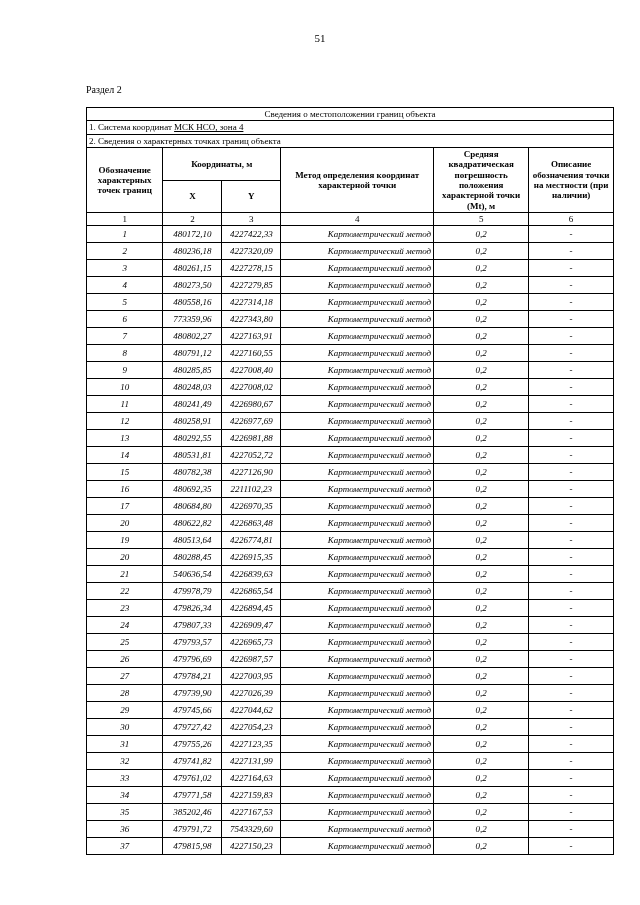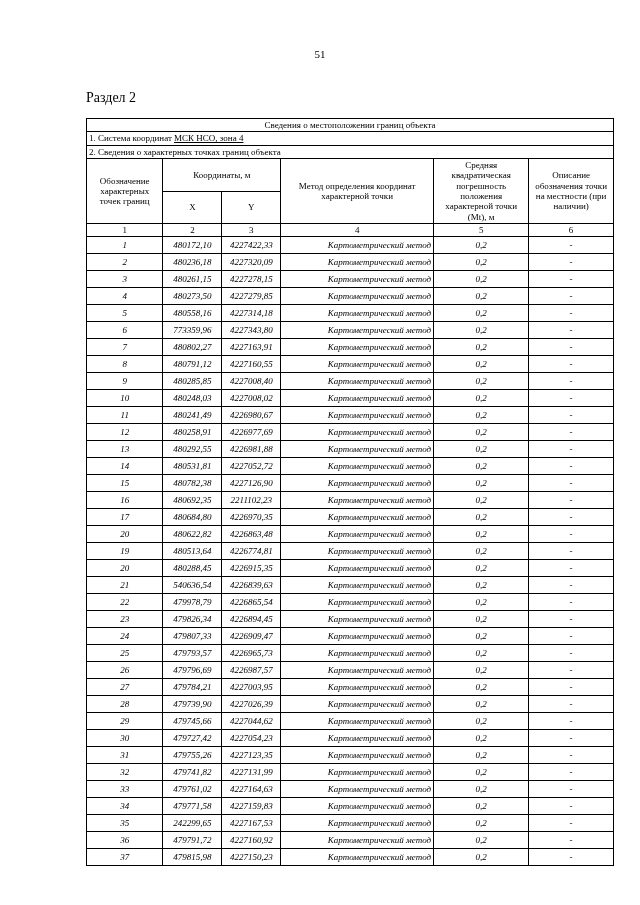--- a/index.html
+++ b/index.html
@@ -17,27 +17,27 @@
   .page {
     width: 640px;
     height: 905px;
     box-sizing: border-box;
     padding: 0;
     position: relative;
   }
   .page-number {
     text-align: center;
     font-size: 11px;
-    margin-top: 48px;
+    margin-top: 32px;
     font-family: "Liberation Serif", serif;
   }
   .section-label {
-    margin-top: 30px;
+    margin-top: 40px;
     margin-left: 86px;
-    font-size: 14px;
+    font-size: 10px;
     font-family: Liberation Serif, serif;
   }
   table.doc-table {
     border-collapse: collapse;
     margin-top: 12px;
     margin-left: 86px;
     width: 528px;
     table-layout: fixed;
   }
   table.doc-table td {
@@ -57,20 +57,21 @@
   }
   .underline-italic {
     text-decoration: underline;
     font-weight: normal;
   }
   .hdr td {
     text-align: center;
     vertical-align: middle;
     padding: 3px 2px;
     font-size: 8.5px;
+    font-weight: bold;
   }
   .numrow td {
     text-align: center;
     font-size: 9px;
     padding: 2px 2px;
   }
   .data td {
     text-align: center;
     font-style: italic;
     font-size: 9px;
@@ -406,30 +407,30 @@
         <tr class="data">
           <td>34</td>
           <td>479771,58</td>
           <td>4227159,83</td>
           <td class="method">Картометрический метод</td>
           <td>0,2</td>
           <td>-</td>
         </tr>
         <tr class="data">
           <td>35</td>
-          <td>242299,65</td>
+          <td>385202,46</td>
           <td>4227167,53</td>
           <td class="method">Картометрический метод</td>
           <td>0,2</td>
           <td>-</td>
         </tr>
         <tr class="data">
           <td>36</td>
           <td>479791,72</td>
-          <td>4227160,92</td>
+          <td>7543329,60</td>
           <td class="method">Картометрический метод</td>
           <td>0,2</td>
           <td>-</td>
         </tr>
         <tr class="data">
           <td>37</td>
           <td>479815,98</td>
           <td>4227150,23</td>
           <td class="method">Картометрический метод</td>
           <td>0,2</td>

